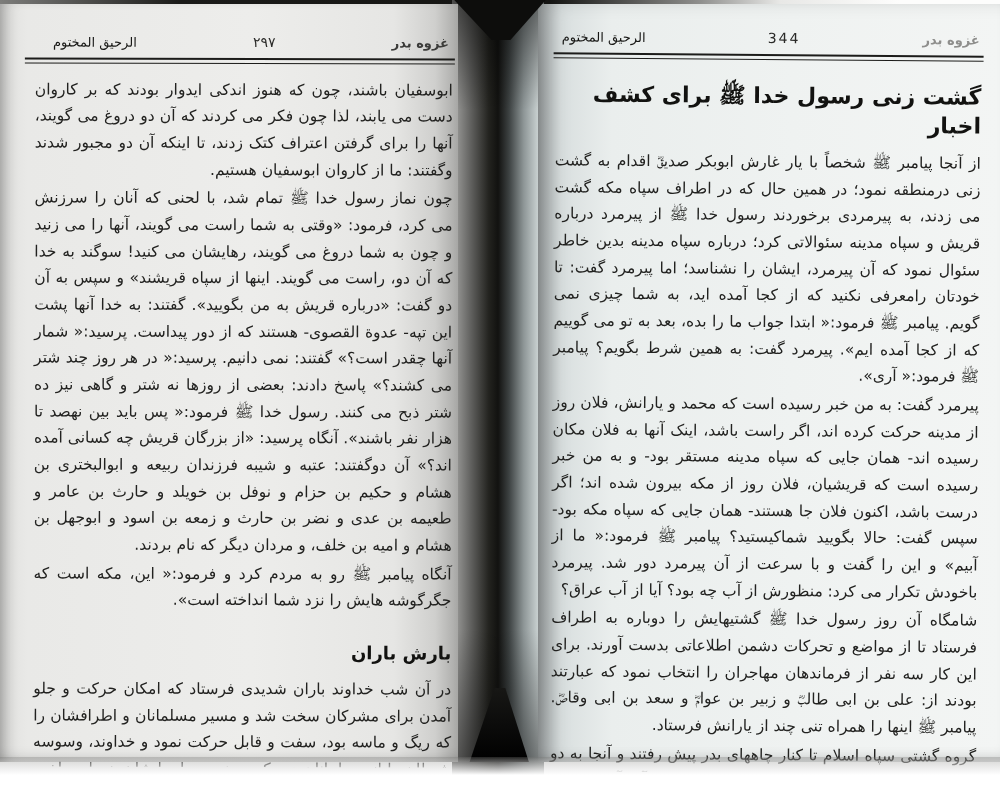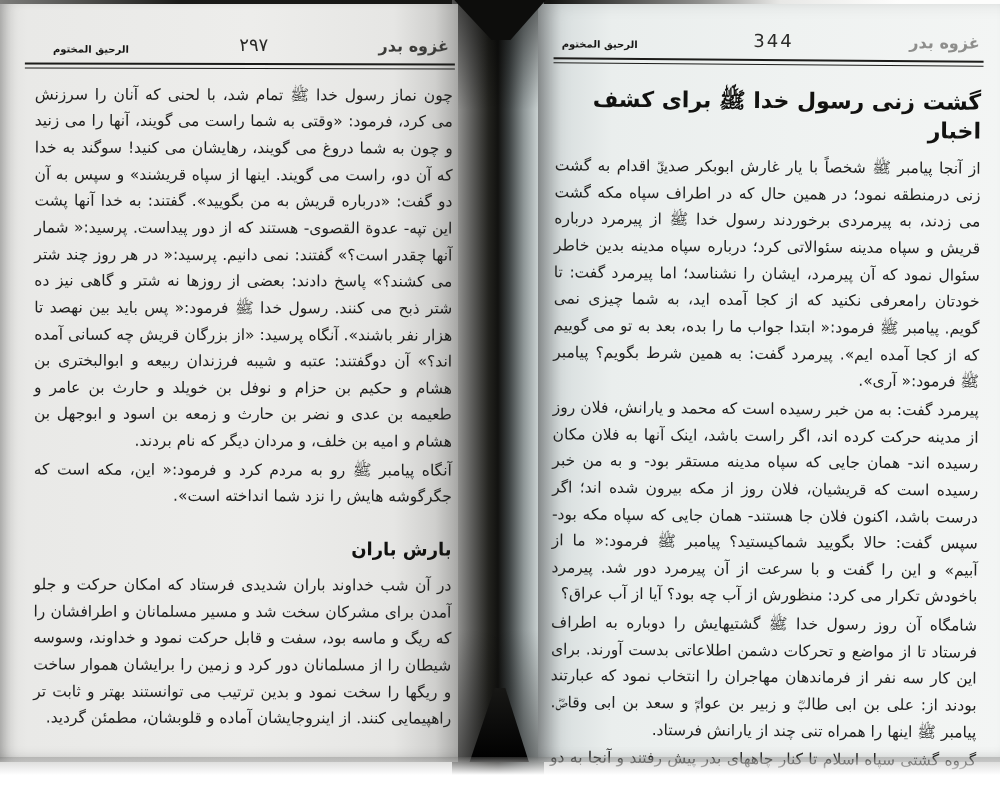--- a/index.html
+++ b/index.html
@@ -48,24 +48,24 @@
   }
   .page-inner{position:relative;height:100%;direction:rtl;}
   .page-left .page-inner{padding:30px 4px 0 22px;transform:rotate(.15deg);}
   .page-right .page-inner{padding:26px 14px 0 10px;transform:rotate(.45deg);transform-origin:50% 0;}
   .page-header{
     display:flex;justify-content:space-between;align-items:flex-end;
     font-size:12.5px;line-height:1.2;
   }
   .page-left .page-header{padding:0 6px 0 30px;}
   .page-right .page-header{padding:0 6px 0 14px;}
-  .chapter-label{font-size:16px;font-weight:bold;color:#3c3c3a;}
+  .chapter-label{font-size:13px;font-weight:bold;color:#3c3c3a;}
   .page-right .chapter-label{color:#8e8e8c;}
-  .page-number{font-size:18px;color:#2a2a28;letter-spacing:2px;}
-  .book-title{font-size:10px;font-weight:bold;color:#161614;}
+  .page-number{font-size:14px;color:#2a2a28;letter-spacing:2px;}
+  .book-title{font-size:13px;font-weight:normal;color:#161614;}
   .rule{
     height:3px;margin-top:7px;
     border-top:2.6px solid #1c1c1a;border-bottom:1.3px solid #1c1c1a;
   }
   .page-left .rule{margin-left:2px;}
   .page-right .rule{margin-right:2px;margin-left:6px;}
   .page-body{
     margin-top:13px;overflow:hidden;
     font-size:15.5px;line-height:1.72;
     text-align:justify;text-align-last:right;
@@ -93,20 +93,21 @@
 
   <div class="page page-left">
     <div class="page-inner">
       <div class="page-header">
         <span class="chapter-label">غزوه بدر</span>
         <span class="page-number">٢٩٧</span>
         <span class="book-title">الرحيق المختوم</span>
       </div>
       <div class="rule"></div>
       <div class="page-body">
+        <p>ابوسفیان باشند، چون که هنوز اندکی ایدوار بودند که بر کاروان دست می یابند، لذا چون فکر می کردند که آن دو دروغ می گویند، آنها را برای گرفتن اعتراف کتک زدند، تا اینکه آن دو مجبور شدند وگفتند: ما از کاروان ابوسفیان هستیم.</p>
         <p>چون نماز رسول خدا ﷺ تمام شد، با لحنی که آنان را سرزنش می کرد، فرمود: «وقتی به شما راست می گویند، آنها را می زنید و چون به شما دروغ می گویند، رهایشان می کنید! سوگند به خدا که آن دو، راست می گویند. اینها از سپاه قریشند» و سپس به آن دو گفت: «درباره قریش به من بگویید». گفتند: به خدا آنها پشت این تپه- عدوة القصوی- هستند که از دور پیداست. پرسید:« شمار آنها چقدر است؟» گفتند: نمی دانیم. پرسید:« در هر روز چند شتر می کشند؟» پاسخ دادند: بعضی از روزها نه شتر و گاهی نیز ده شتر ذبح می کنند. رسول خدا ﷺ فرمود:« پس باید بین نهصد تا هزار نفر باشند». آنگاه پرسید: «از بزرگان قریش چه کسانی آمده اند؟» آن دوگفتند: عتبه و شیبه فرزندان ربیعه و ابوالبختری بن هشام و حکیم بن حزام و نوفل بن خویلد و حارث بن عامر و طعیمه بن عدی و نضر بن حارث و زمعه بن اسود و ابوجهل بن هشام و امیه بن خلف، و مردان دیگر که نام بردند.</p>
         <p>آنگاه پیامبر ﷺ رو به مردم کرد و فرمود:« این، مکه است که جگرگوشه هایش را نزد شما انداخته است».</p>
         <h3 class="sub-heading">بارش باران</h3>
         <p>در آن شب خداوند باران شدیدی فرستاد که امکان حرکت و جلو آمدن برای مشرکان سخت شد و مسیر مسلمانان و اطرافشان را که ریگ و ماسه بود، سفت و قابل حرکت نمود و خداوند، وسوسه شیطان را از مسلمانان دور کرد و زمین را برایشان هموار ساخت و ریگها را سخت نمود و بدین ترتیب می توانستند بهتر و ثابت تر راهپیمایی کنند. از اینروجایشان آماده و قلوبشان، مطمئن گردید.</p>
 
       </div>
     </div>
   </div>
 
   <div class="page page-right">

